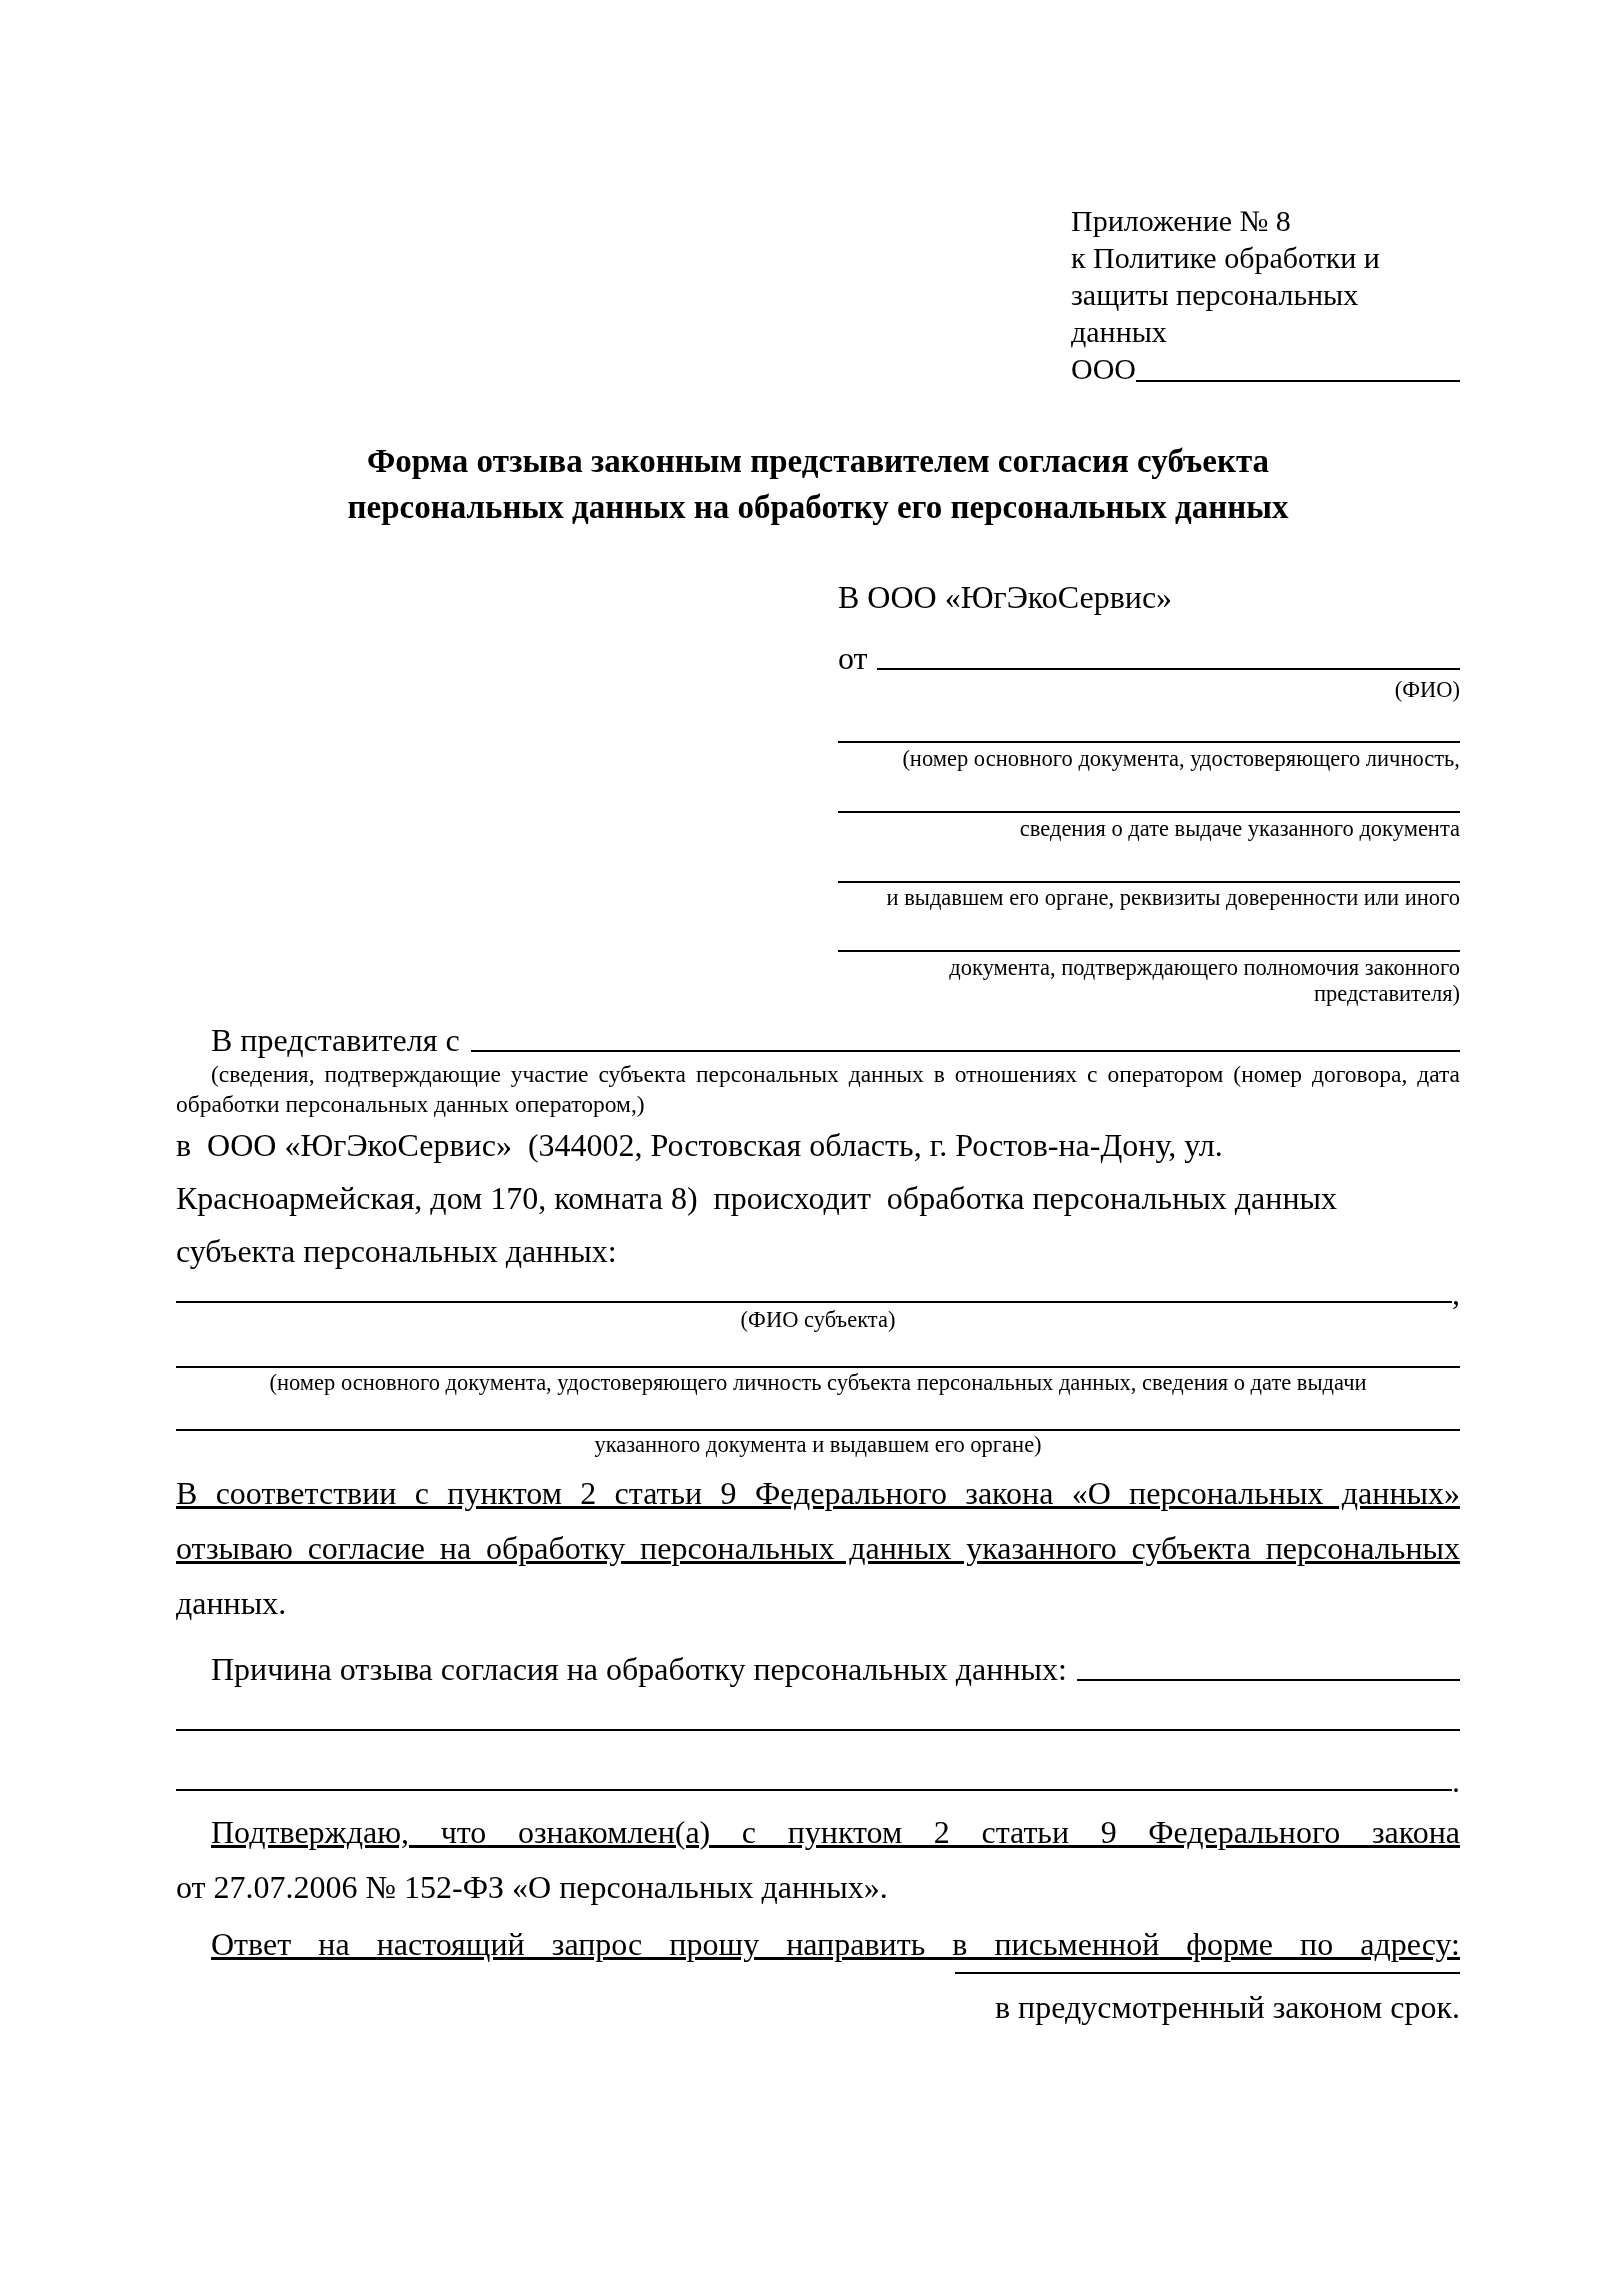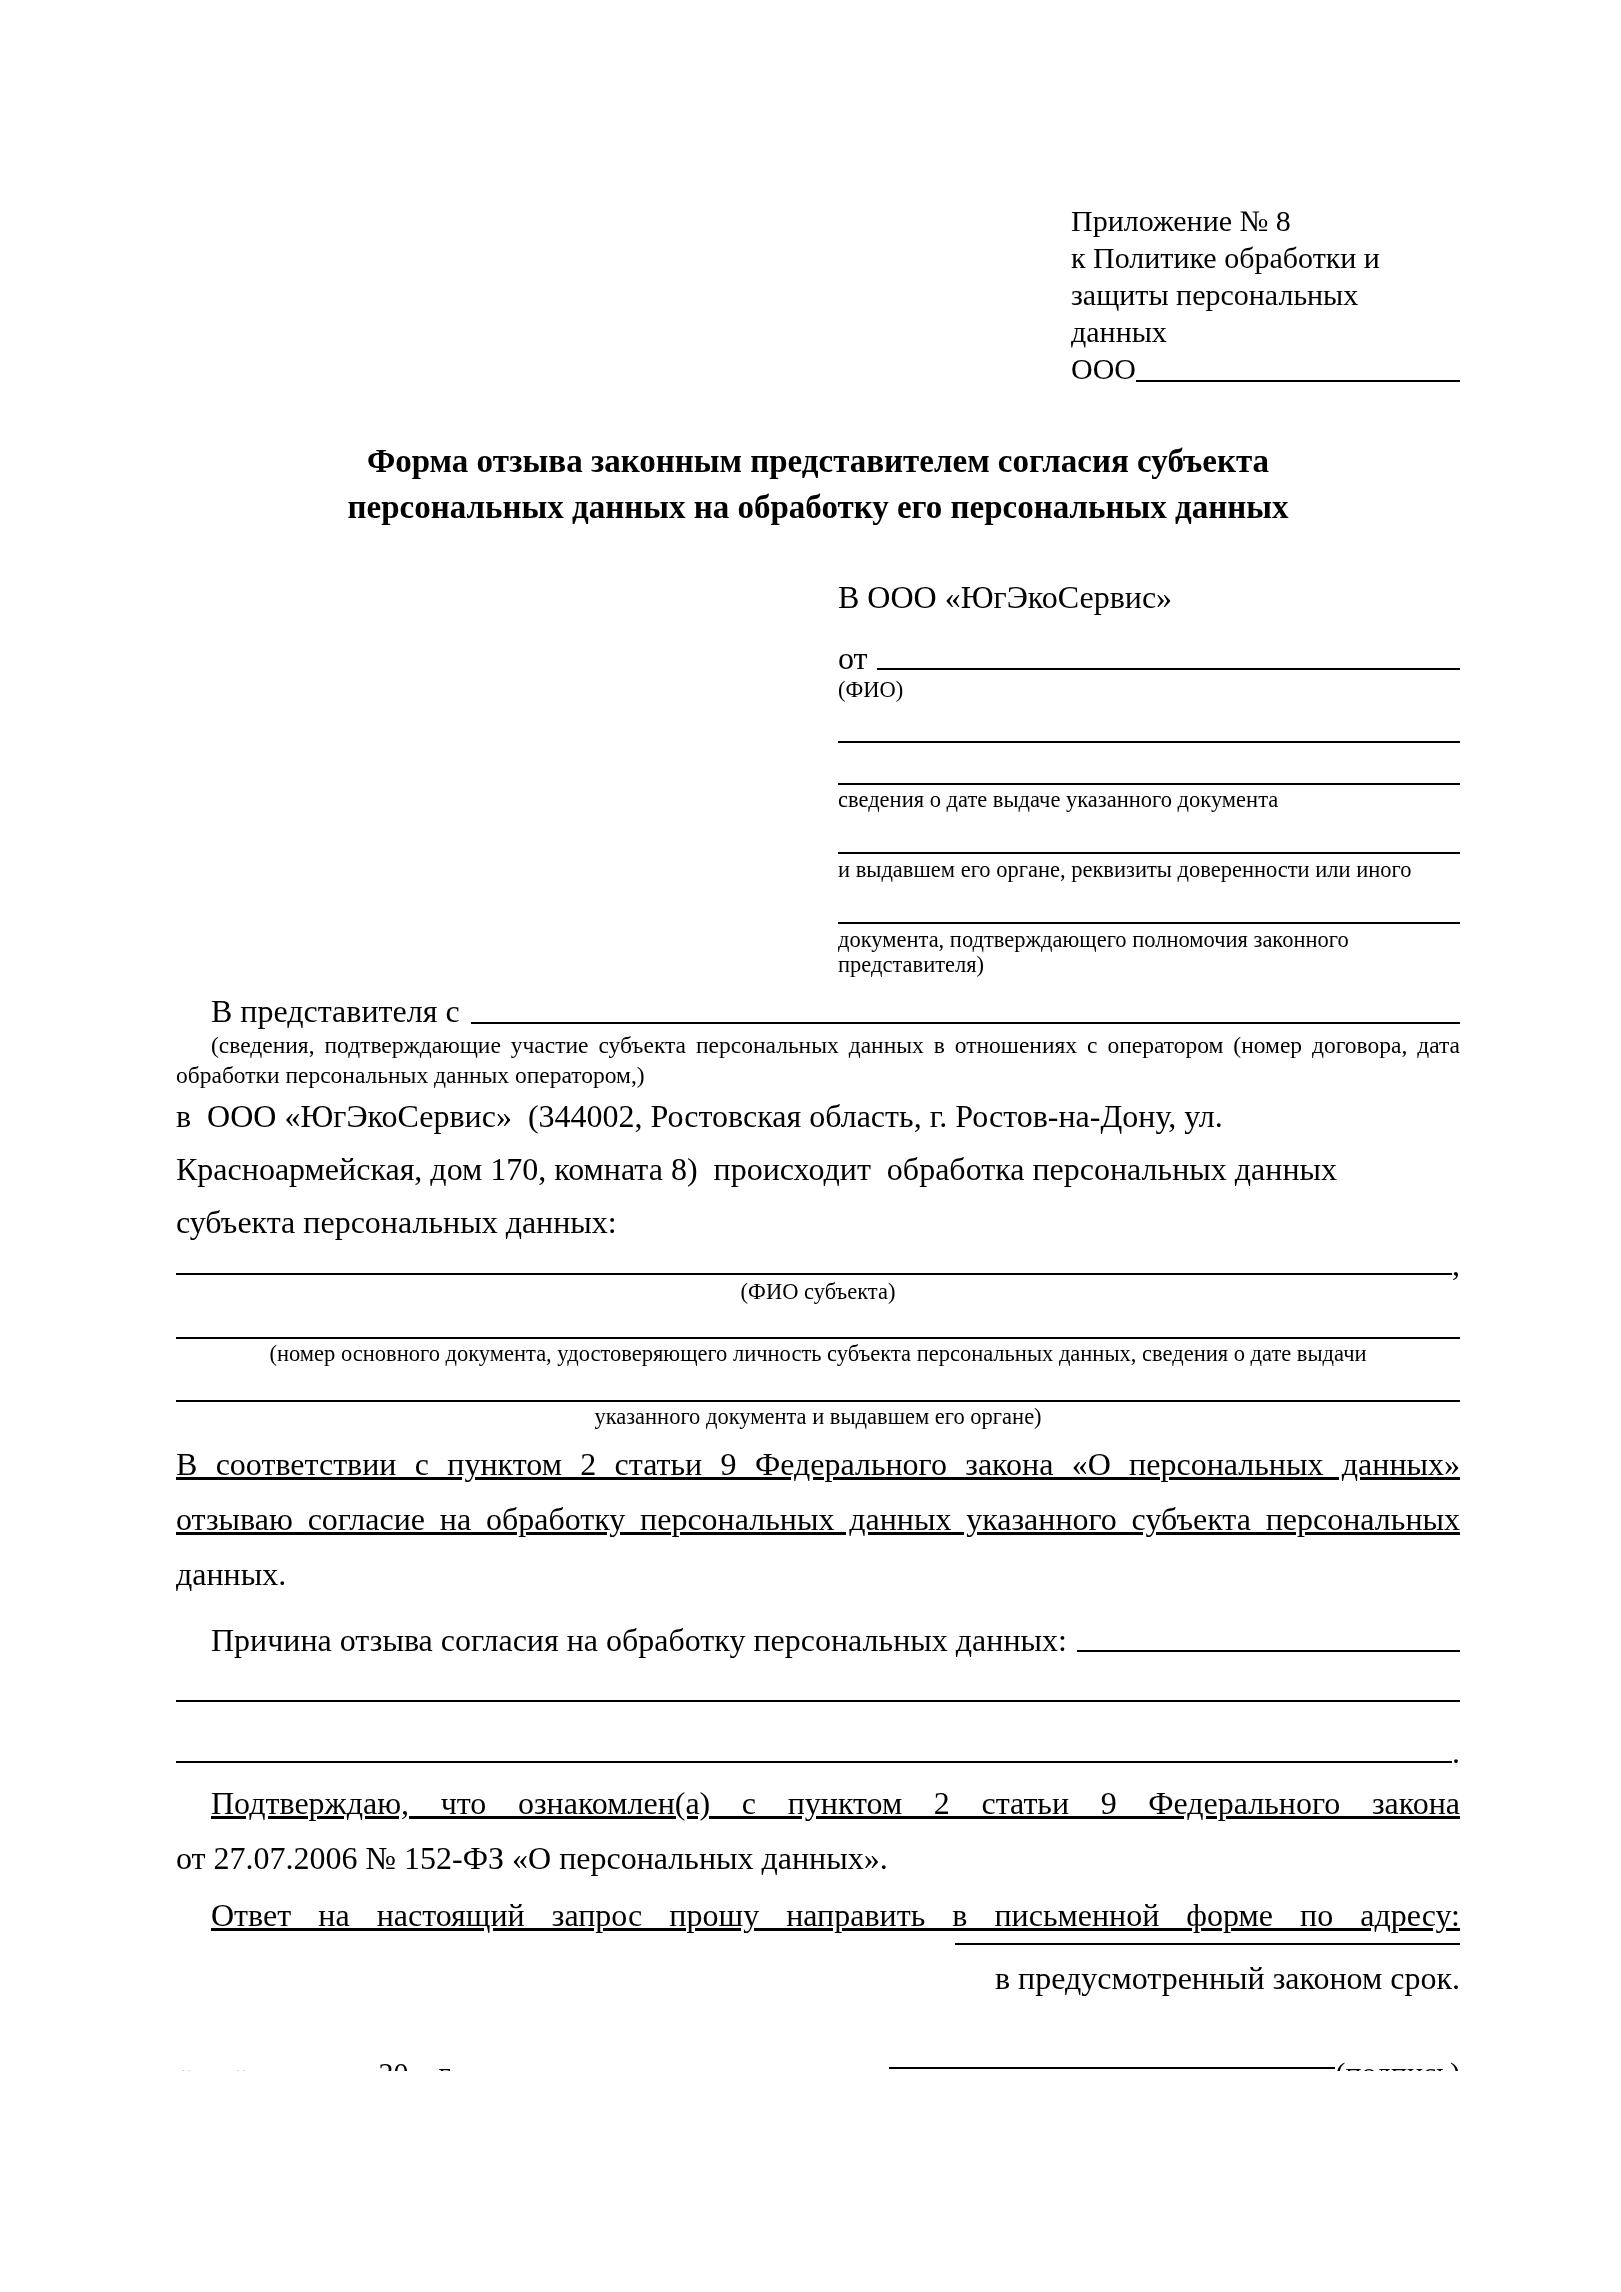--- a/index.html
+++ b/index.html
@@ -18,21 +18,21 @@
   .annex-row { display:flex; align-items:flex-end; }
   .annex .fill-line { flex:1; border-bottom:2px solid #000; margin-bottom:4.9px; height:19.6px; }
   
   .title { margin-top:51px; font-size:33px; font-weight:bold; line-height:46px; text-align:center; }
   
   .addressee { margin-left:662px; margin-top:47px; font-size:32px; }
   .addressee .org { line-height:41px;margin-top:30px; }
   .from-row { display:flex; margin-top:13.7px; height:45px; align-items:flex-end; }
   .from-row .lbl { white-space:nowrap; padding-right:9.8px; }
   .fill-line { flex:1; border-bottom:2px solid #000; height:15.7px; margin-bottom:6.9px; }
-  .cap { font-size:22.5px; line-height:25.5px; text-align:left; }
+  .cap { font-size:22.5px; line-height:25.5px; text-align:right; }
   .pair-rule { margin-top:25.5px; height:13.7px; border-bottom:2px solid #000; }
   .pair-cap { margin-top:2.9px; }
   
   .st-heading { margin-top:59px; font-size:32px; line-height:43px; text-align:center; }
   .according-row { margin-top:7.8px; padding-left:35px; display:flex; height:45px; align-items:flex-end; font-size:32px; }
   .according-row .lbl { white-space:nowrap; padding-right:11.8px; }
   .small-cap { font-size:23.5px; line-height:30px; }
   .small-cap .jline { text-align:justify; text-align-last:justify; }
   .small-cap .lline { text-align-last:left; }
   .ind { padding-left:35px; }
@@ -85,20 +85,21 @@
 
   <div class="addressee">
     <div class="org">В ООО «ЮгЭкоСервис»</div>
     <div class="from-row">
       <span class="lbl">от</span>
       <span class="fill-line"></span>
     </div>
     <div class="cap">(ФИО)</div>
 
     <div class="pair-rule"></div>
+    <div class="cap pair-cap">(номер основного документа, удостоверяющего личность,</div>
 
     <div class="pair-rule"></div>
     <div class="cap pair-cap">сведения о дате выдаче указанного документа</div>
 
     <div class="pair-rule"></div>
     <div class="cap pair-cap">и выдавшем его органе, реквизиты доверенности или иного</div>
 
     <div class="pair-rule"></div>
     <div class="cap pair-cap">документа, подтверждающего полномочия законного представителя)</div>
   </div>

